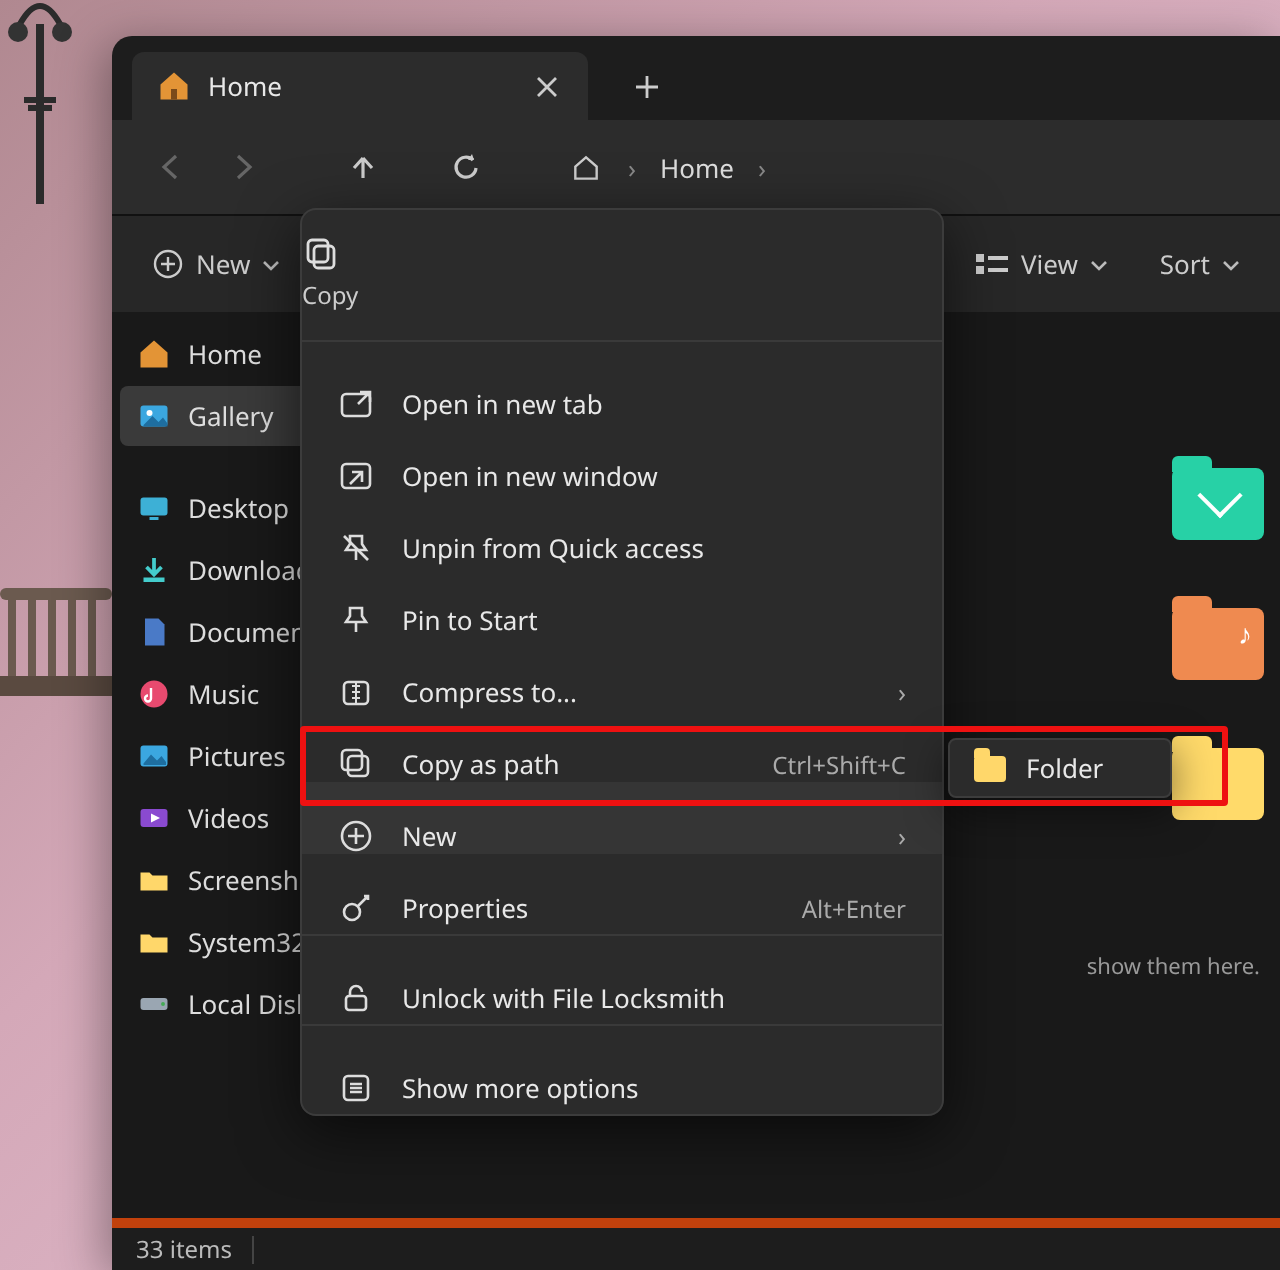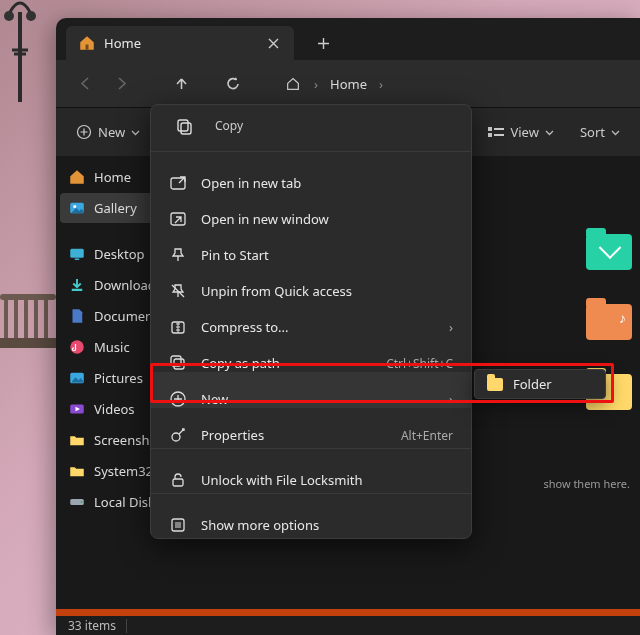--- a/index.html
+++ b/index.html
@@ -76,42 +76,42 @@
   .folder-mu{ background:#ef8a50; }
   .folder-mu::after{content:"♪"; position:absolute; right:6px; top:4px; font-size:14px; color:#fff;}
   .folder-ye{ background:#ffda6a; }
   .hint { position:absolute; right:10px; top:320px; color:#999; font-size:11px;}
   .ctx-menu {
     position:absolute; left:150px; top:104px;
     width:322px; background:#2b2b2b; border:1px solid #3c3c3c; border-radius:8px;
     box-shadow:0 8px 30px rgba(0,0,0,.6);
     display:flex; flex-direction:column; padding:4px 0;
   }
-  .ctx-head { display:flex; align-items:flex-start; gap:20px; padding:8px 24px 10px; }
+  .ctx-head { display:flex; flex-direction:column; align-items:flex-start; gap:2px; padding:8px 0 10px; }
   .ctx-head .icon-row{display:flex;gap:18px;}
   .ctx-head .lbl{font-size:12px;color:#ccc;}
   .ctx-sep{height:1px;background:#3a3a3a;margin:4px 0;}
   .ctx-item{display:flex;align-items:flex-end;gap:14px;height:36px;padding:0 18px;color:#e8e8e8;}
   .ctx-item .txt{flex:1;}
   .ctx-item .shortcut{color:#aaa;font-size:12px;}
   .ctx-item.highlight{background: rgba(255,255,255,.05);}
   .ctx-arrow{color:#aaa;}
   .redbox{position:absolute; border:3px solid #e11; pointer-events:none; border-radius:2px;}
   .red-new{left:150px; top:363px; width:464px; height:40px;}
   .submenu{
     position:absolute; left:474px; top:369px;
-    width:132px; height:30px;
+    width:112px; height:30px;
     background:#2b2b2b; border:1px solid #3c3c3c; border-radius:4px;
     display:flex; align-items:center; gap:10px; padding:0 12px;
     box-shadow:0 6px 20px rgba(0,0,0,.5);
   }
   .submenu .fic{width:16px;height:13px;background:#ffd76a;border-radius:2px;position:relative;}
   .submenu .fic::before{content:"";position:absolute;left:0;top:-4px;width:8px;height:5px;background:#ffd76a;border-radius:2px 2px 0 0;}
   .statusbar{
-    height:26px; background:#1d1d1d; border-top:7px solid #c2410c;
+    height:26px; background:#1d1d1d; border-top:5px solid #c2410c;
     display:flex; align-items:center; padding:0 12px; gap:10px;
     font-size:12px; color:#bbb;
   }
   .status-sep{width:1px;height:14px;background:#444;}
   .taskbar{
     position:absolute; left:56px; right:0; bottom:26px; height:36px;
     background:rgba(0,0,0,.75);
     display:flex; align-items:center; justify-content:center; gap:16px;
     font-size:12px; color:#ddd;
   }
@@ -384,32 +384,32 @@
           <rect x="2" y="3" width="14" height="12" rx="2" stroke="#ddd" fill="none" stroke-width="1.3"></rect>
           <path d="M7 7 L12 7 L12 12 M12 7 L6 13" stroke="#ddd" fill="none" stroke-width="1.3"></path>
         </svg>
       </span>
     <span class="txt">Open in new window</span>
   </div>
   <div class="ctx-item">
     <span>
         <svg width="18" height="18" viewBox="0 0 18 18">
           <path d="M6 3 H12 V7 L14 10 H4 L6 7 Z M9 10 V15" stroke="#ddd" fill="none" stroke-width="1.3"></path>
+          <path d="M3 3 L15 15" stroke="#ddd" stroke-width="1.3"></path>
+        </svg>
+      </span>
+    <span class="txt">Unpin from Quick access</span>
+  </div>
+  <div class="ctx-item">
+    <span>
+        <svg width="18" height="18" viewBox="0 0 18 18">
+          <path d="M6 3 H12 V7 L14 10 H4 L6 7 Z M9 10 V15" stroke="#ddd" fill="none" stroke-width="1.3"></path>
         </svg>
       </span>
     <span class="txt">Pin to Start</span>
-  </div>
-  <div class="ctx-item">
-    <span>
-        <svg width="18" height="18" viewBox="0 0 18 18">
-          <path d="M6 3 H12 V7 L14 10 H4 L6 7 Z M9 10 V15" stroke="#ddd" fill="none" stroke-width="1.3"></path>
-          <path d="M3 3 L15 15" stroke="#ddd" stroke-width="1.3"></path>
-        </svg>
-      </span>
-    <span class="txt">Unpin from Quick access</span>
   </div>
   <div class="ctx-item">
     <span>
         <svg width="18" height="18" viewBox="0 0 18 18">
           <rect x="3" y="4" width="12" height="11" rx="2" stroke="#ddd" fill="none" stroke-width="1.3"></rect>
           <path d="M9 4 V15 M7 6 H11 M7 9 H11 M7 12 H11" stroke="#ddd" stroke-width="1"></path>
         </svg>
       </span>
     <span class="txt">Compress to...</span>
     <span class="ctx-arrow">›</span>

